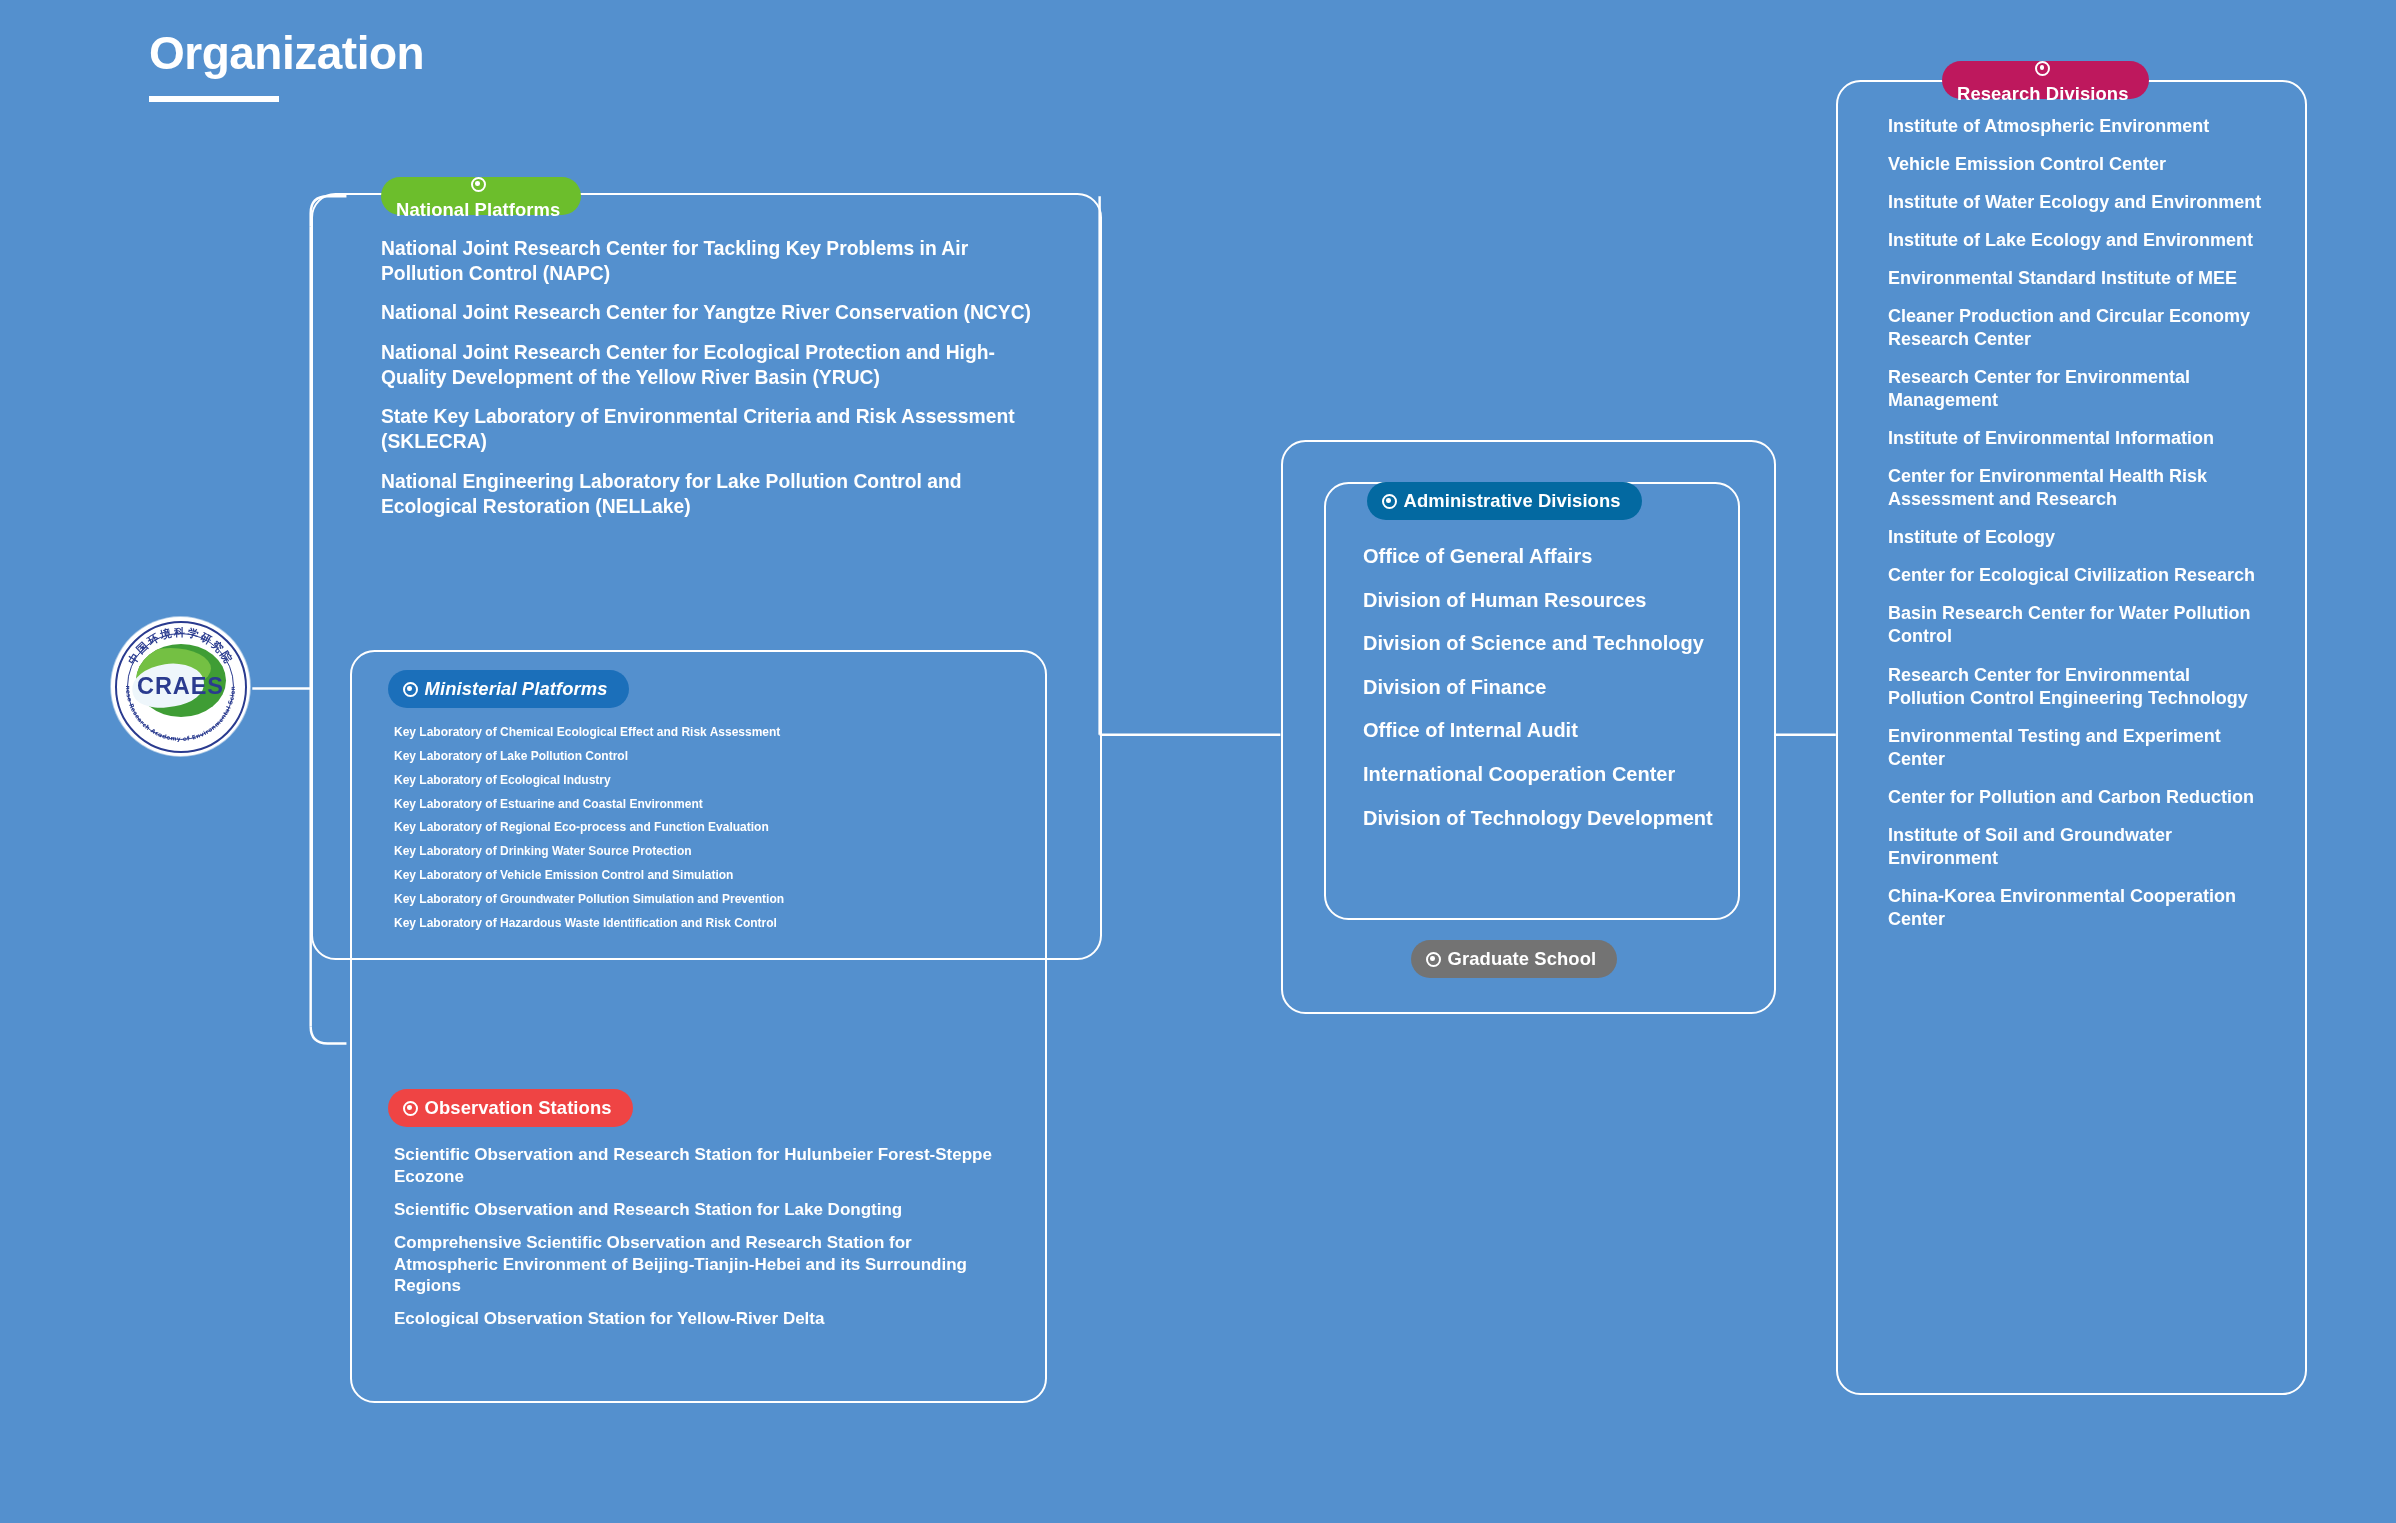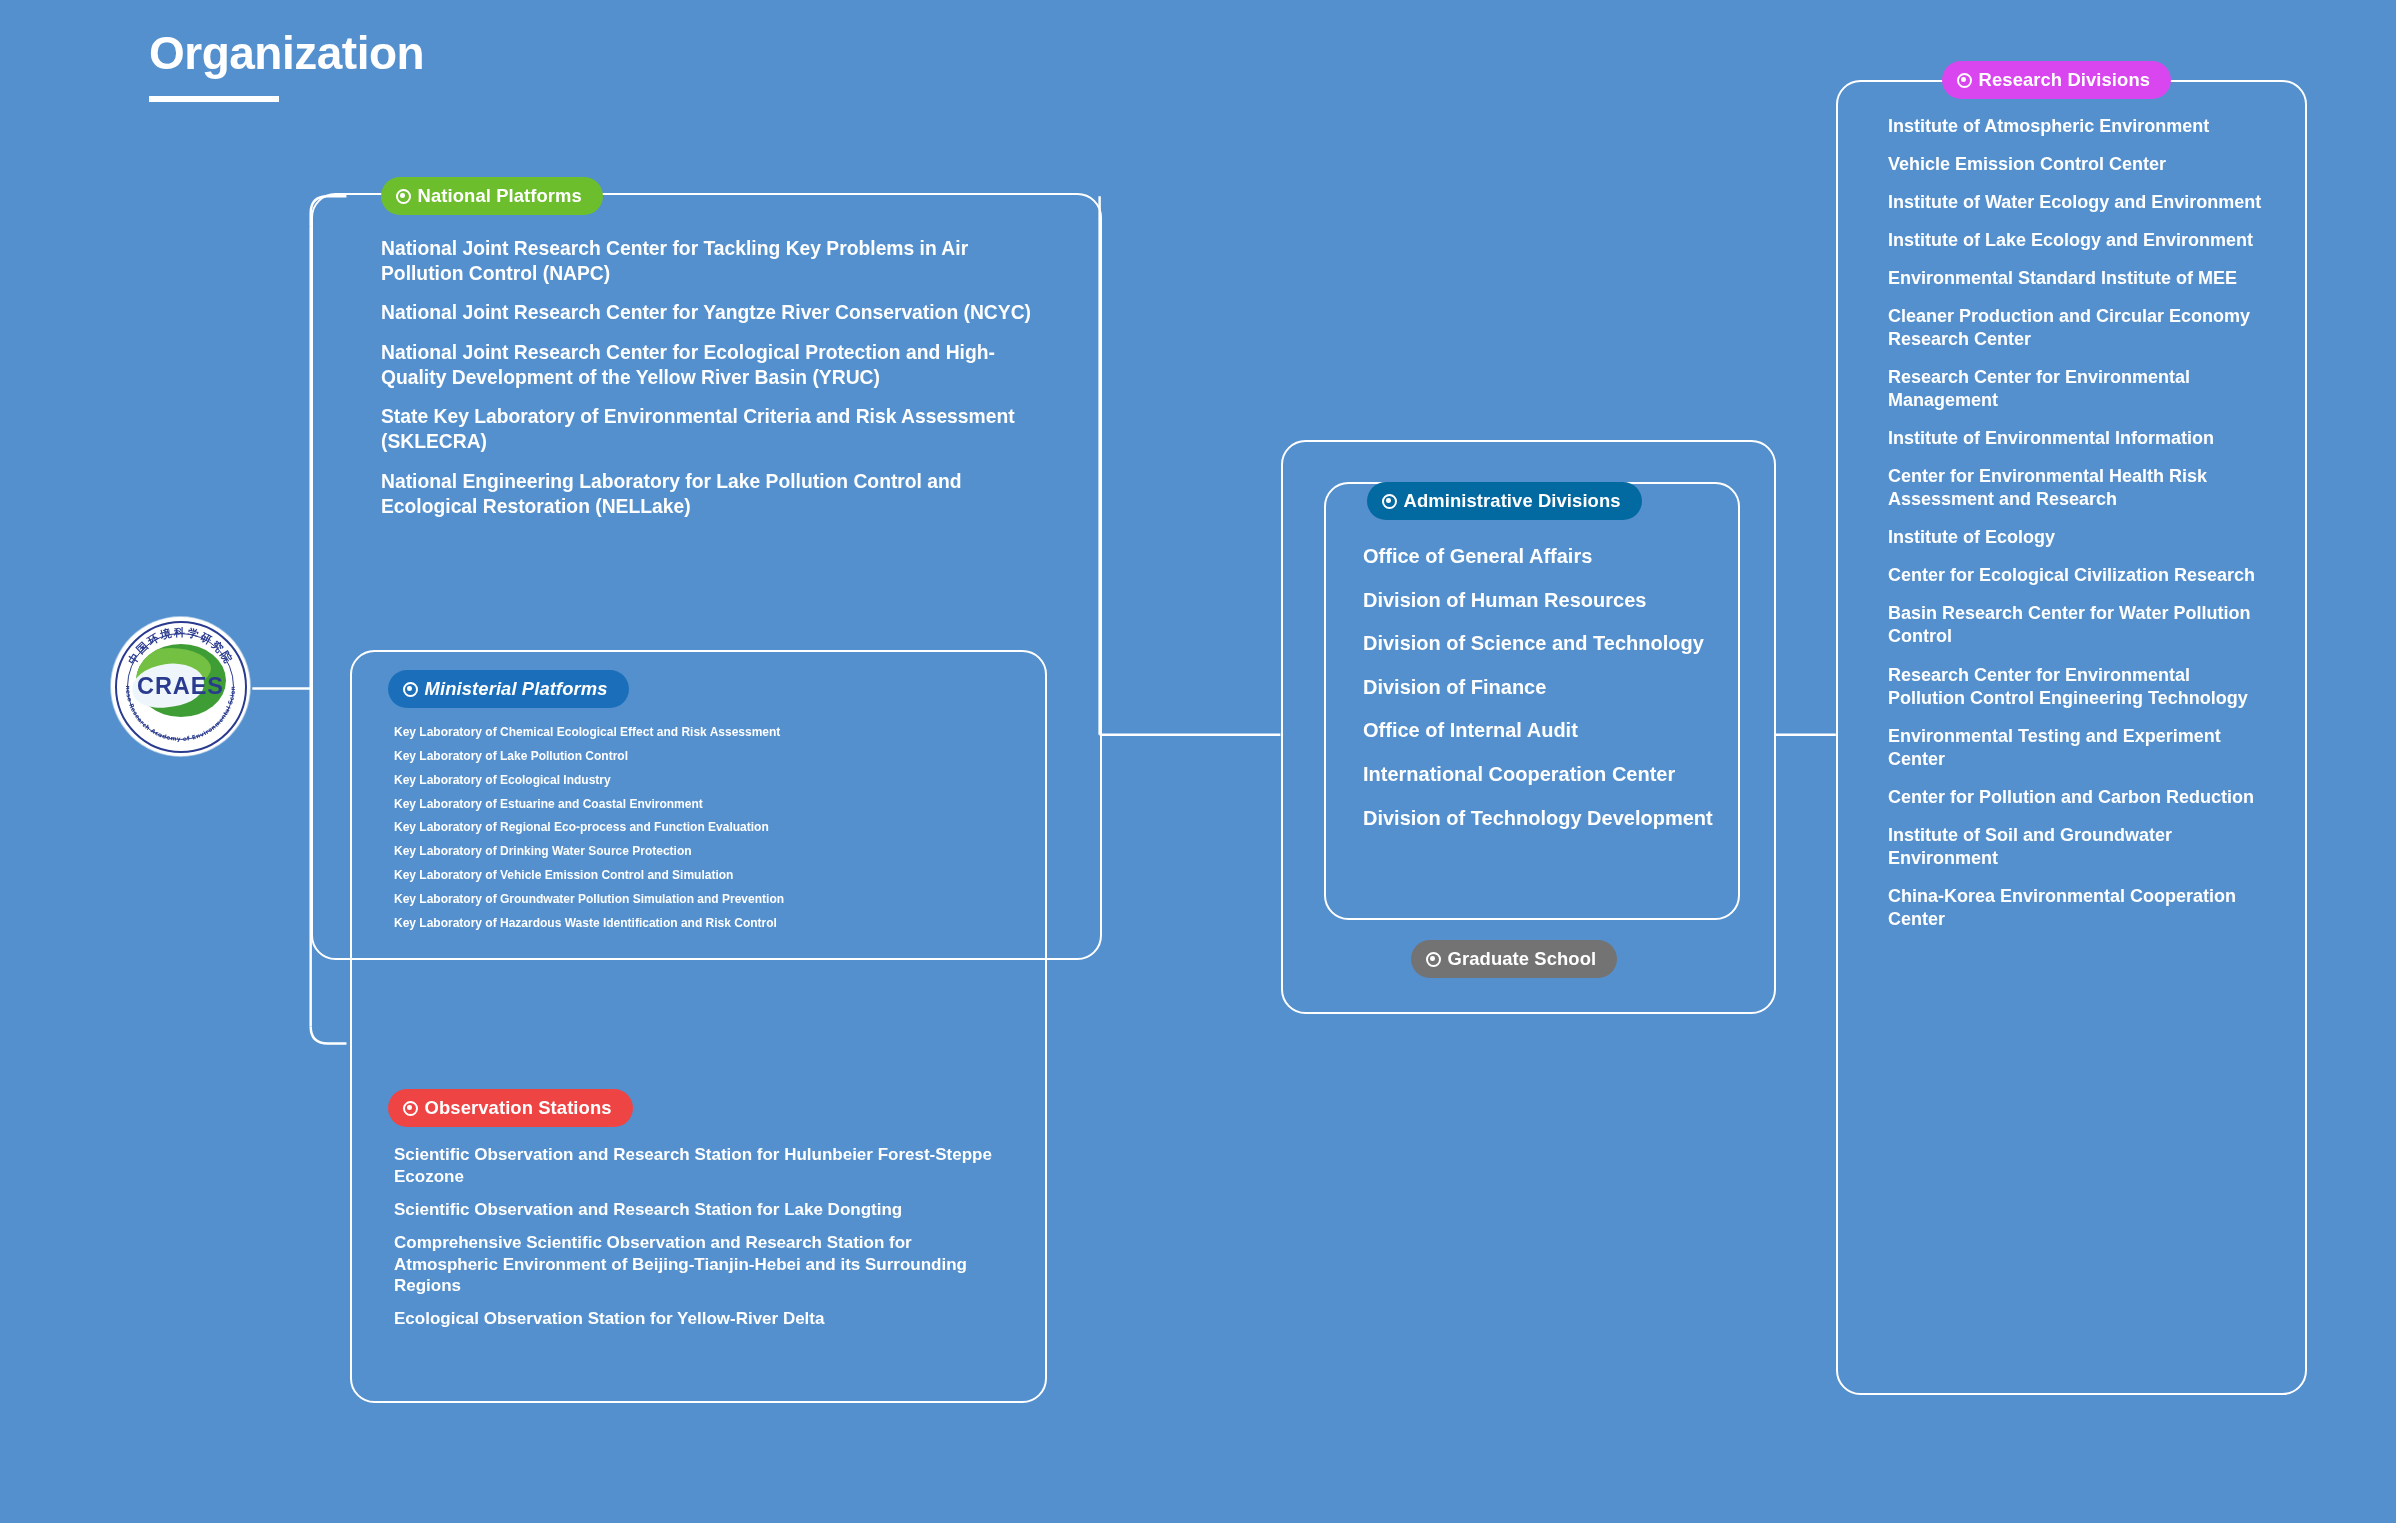--- a/index.html
+++ b/index.html
@@ -201,21 +201,21 @@
   <path d="M 1168 208 L 1168 780"></path>
 
   <path d="M 1168 780 L 1360 780"></path>
 
   <path d="M 1886 780 L 1950 780"></path>
 </svg>
 
 <div class="panel" style="left:311px; top:193px; width:791px; height:767px; border-top-left-radius:24.5px;">
 </div>
 
-<div class="badge" style="left:381px; top:177px; background:#6cbe2c;">
+<div class="badge" style="left:381px; top:177px; background:#6cbe2c;flex-direction:column;">
   <span class="dot-icon"></span>
   <span>National Platforms</span>
 </div>
 
 <div class="item-list list-national" style="left:381px; top:237px; width:659px;">
   <div class="item">National Joint Research Center for Tackling Key Problems in Air Pollution Control (NAPC)</div>
   <div class="item">National Joint Research Center for Yangtze River Conservation (NCYC)</div>
   <div class="item">National Joint Research Center for Ecological Protection and High-Quality Development of the Yellow River Basin (YRUC)</div>
   <div class="item">State Key Laboratory of Environmental Criteria and Risk Assessment (SKLECRA)</div>
   <div class="item">National Engineering Laboratory for Lake Pollution Control and Ecological Restoration (NELLake)</div>
@@ -275,21 +275,21 @@
 </div>
 
 <div class="badge" style="left:1411px; top:940px; background:#737373;">
   <span class="dot-icon"></span>
   <span>Graduate School</span>
 </div>
 
 <div class="panel" style="left:1836px; top:80px; width:471px; height:1315px;">
 </div>
 
-<div class="badge" style="left:1942px; top:61px; background:#d946ef;">
+<div class="badge" style="left:1942px; top:61px; background:#be185d;flex-direction:column;">
   <span class="dot-icon"></span>
   <span>Research Divisions</span>
 </div>
 
 <div class="item-list list-research" style="left:1888px; top:115px; width:377px;">
   <div class="item">Institute of Atmospheric Environment</div>
   <div class="item">Vehicle Emission Control Center</div>
   <div class="item">Institute of Water Ecology and Environment</div>
   <div class="item">Institute of Lake Ecology and Environment</div>
   <div class="item">Environmental Standard Institute of MEE</div>

